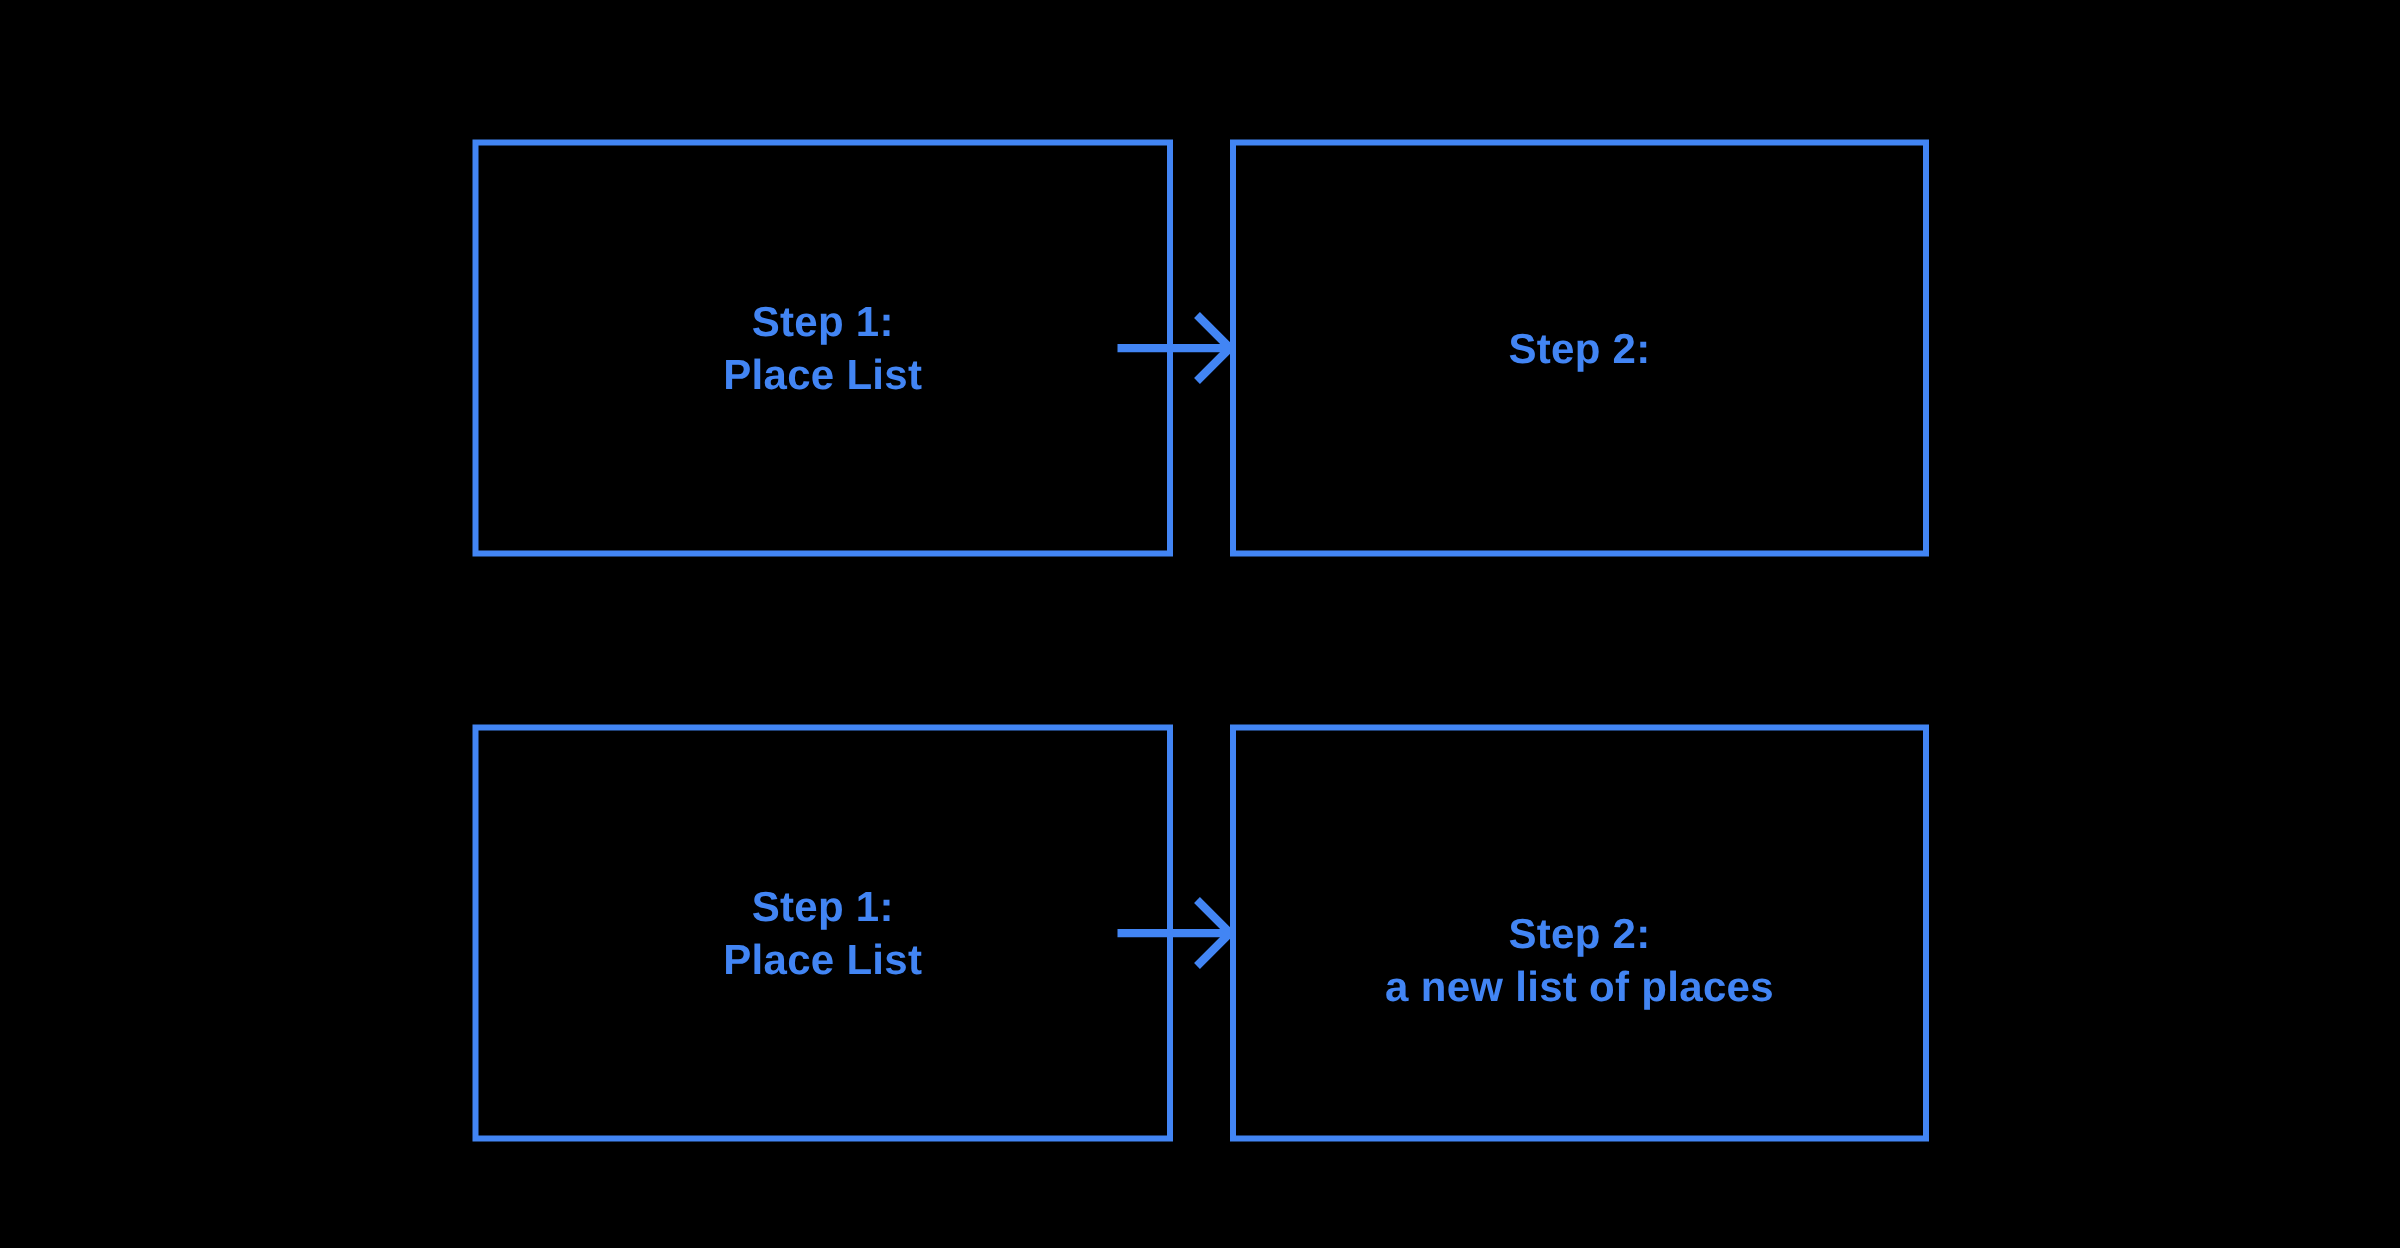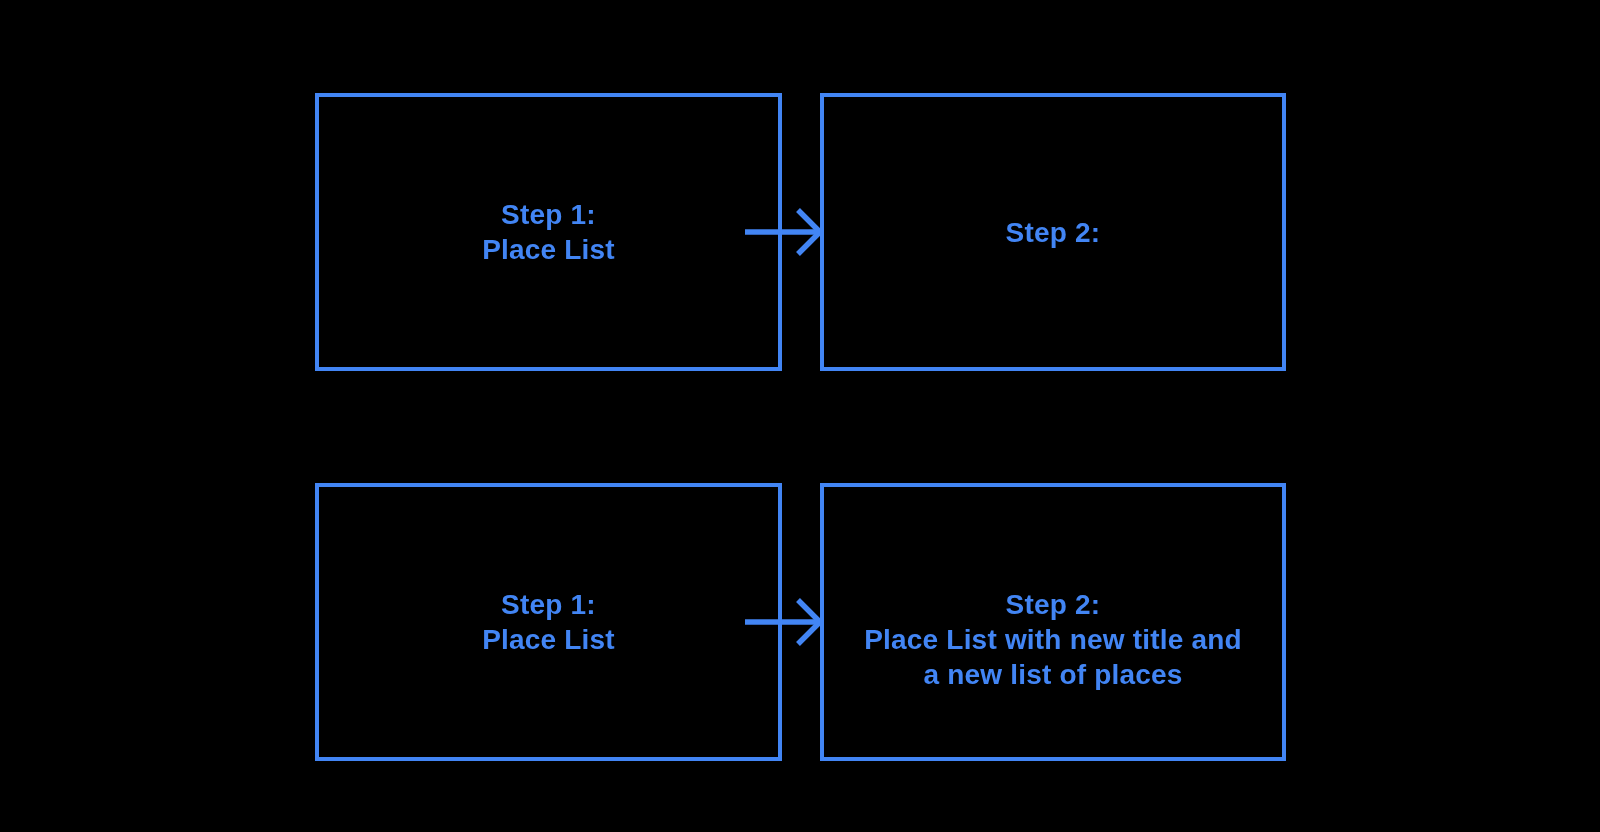--- a/index.html
+++ b/index.html
@@ -85,17 +85,16 @@
 
   <div class="flow-arrow" id="arrow-bottom">
     <svg viewBox="0 0 85 60" xmlns="http://www.w3.org/2000/svg" aria-hidden="true">
       <line class="stroke" x1="5" y1="30" x2="78" y2="30"></line>
       <polyline class="stroke" points="58,8 80,30 58,52"></polyline>
     </svg>
   </div>
 
   <div class="step-box" id="box-bottom-right">
     <span class="line">Step 2:</span>
-    <span class="line">Place List with new title and</span>
     <span class="line">a new list of places</span>
   </div>
 
 </div>
 
 </body></html>

